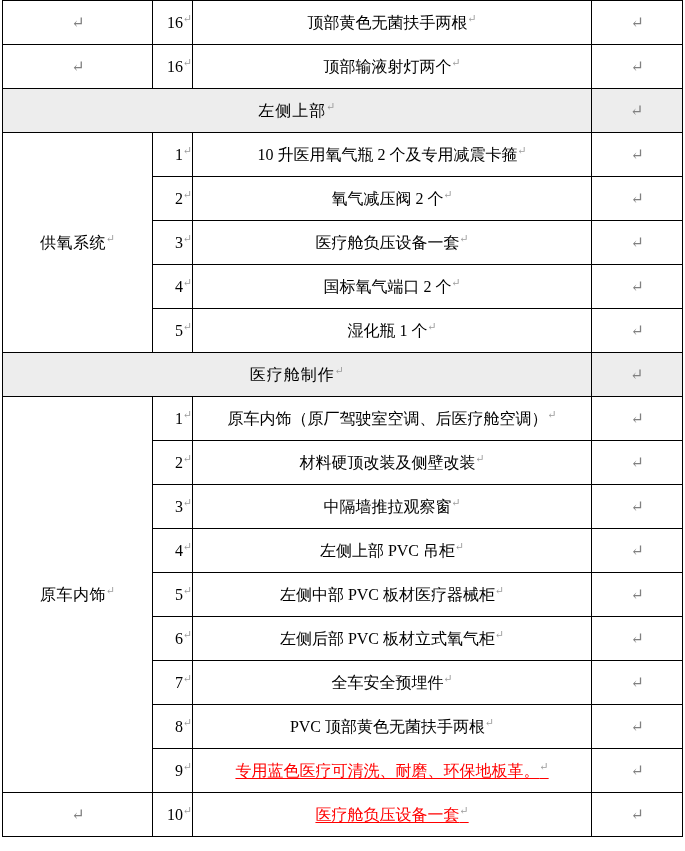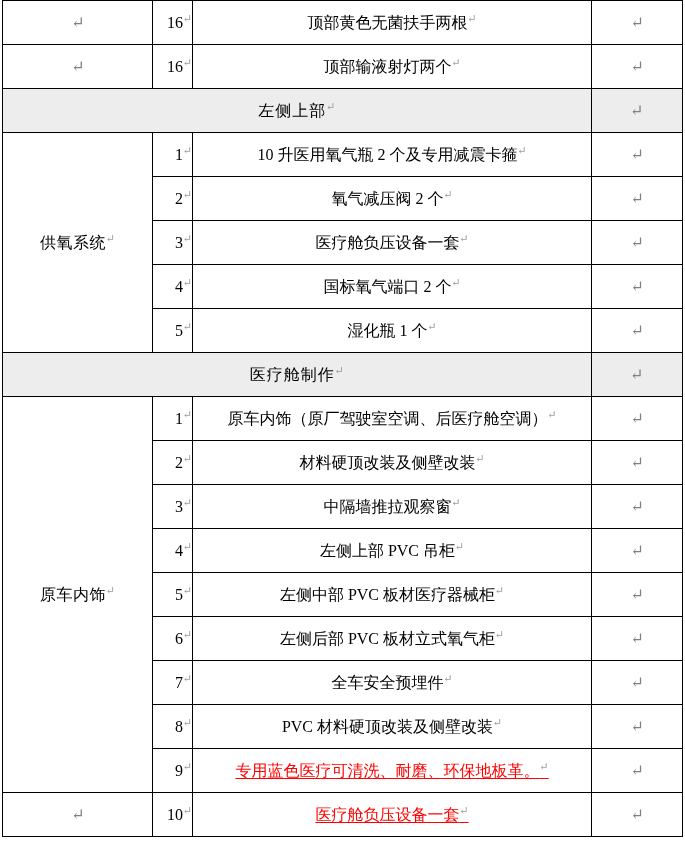--- a/index.html
+++ b/index.html
@@ -184,21 +184,21 @@
         <td class="desc-cell"><span>左侧后部 PVC 板材立式氧气柜</span><span class="mk">↵</span></td>
         <td class="mark-cell">↵</td>
       </tr>
       <tr>
         <td class="num-cell"><span>7</span><span class="mk">↵</span></td>
         <td class="desc-cell"><span>全车安全预埋件</span><span class="mk">↵</span></td>
         <td class="mark-cell">↵</td>
       </tr>
       <tr>
         <td class="num-cell"><span>8</span><span class="mk">↵</span></td>
-        <td class="desc-cell"><span>PVC 材料硬顶改装及侧壁改装</span><span class="mk">↵</span></td>
+        <td class="desc-cell"><span>PVC 顶部黄色无菌扶手两根</span><span class="mk">↵</span></td>
         <td class="mark-cell">↵</td>
       </tr>
       <tr>
         <td class="num-cell"><span>9</span><span class="mk">↵</span></td>
         <td class="desc-cell red"><span>专用蓝色医疗可清洗、耐磨、环保地板革。</span><span class="mk">↵</span></td>
         <td class="mark-cell">↵</td>
       </tr>
 
       <tr class="clipped-bottom">
         <td class="mark-cell">↵</td>

